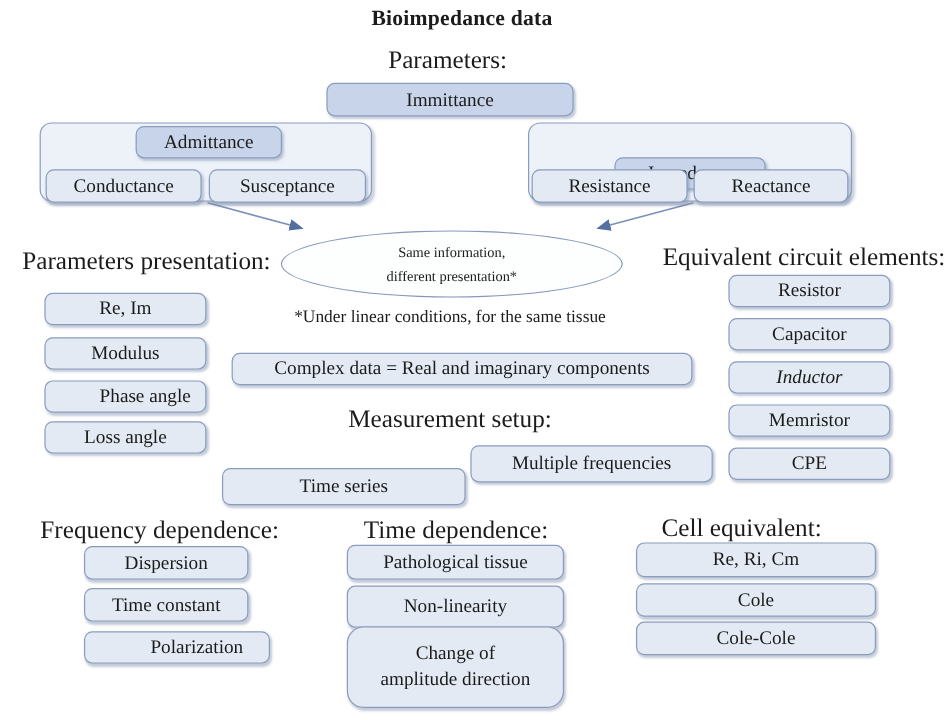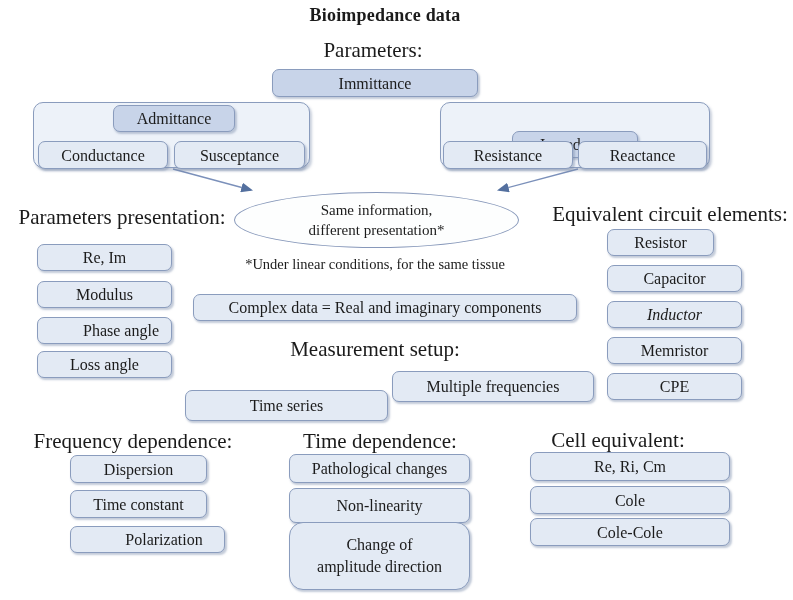--- a/index.html
+++ b/index.html
@@ -23,21 +23,21 @@
   .box--dark { background:#c8d4e9; }
   .box--group {
     background:#edf2f9; border-radius:10px;
     box-shadow:2px 2.5px 2.5px rgba(123,140,170,.4);
   }
   .box--tall { border-radius:14px; line-height:22px; padding:0 24px; }
   .ellipse {
     position:absolute; box-sizing:border-box;
     border:1.3px solid #8798ba; border-radius:50%; background:#fdfefe;
     display:flex; flex-direction:column; align-items:center; justify-content:center;
-    font-size:15px; line-height:20px; text-align:center;
+    font-size:12px; line-height:20px; text-align:center;
   }
   .footnote { position:absolute; text-align:center; font-size:14.5px; }
   svg.overlay { position:absolute; left:0; top:0; pointer-events:none; }
 </style>
 </head>
 <body>
 
 <div class="canvas">
 
   <svg class="overlay" width="793" height="600" viewBox="0 0 793 600">
@@ -71,38 +71,38 @@
   </div>
   <div class="footnote" style="left:175px;top:256px;width:400px;">*Under linear conditions, for the same tissue</div>
 
   <div class="heading" style="left:8px;top:205px;width:228px;">Parameters presentation:</div>
   <div class="box" style="left:37px;top:244px;width:135px;height:27px;">Re, Im</div>
   <div class="box" style="left:37px;top:281px;width:135px;height:27px;">Modulus</div>
   <div class="box" style="left:37px;top:317px;width:135px;height:27px;padding-left:33px;">Phase angle</div>
   <div class="box" style="left:37px;top:351px;width:135px;height:27px;">Loss angle</div>
 
   <div class="heading" style="left:550px;top:202px;width:240px;">Equivalent circuit elements:</div>
-  <div class="box" style="left:607px;top:229px;width:107px;height:27px;">Resistor</div>
+  <div class="box" style="left:607px;top:229px;width:135px;height:27px;">Resistor</div>
   <div class="box" style="left:607px;top:265px;width:135px;height:27px;">Capacitor</div>
   <div class="box" style="left:607px;top:301px;width:135px;height:27px;font-style:italic;">Inductor</div>
   <div class="box" style="left:607px;top:337px;width:135px;height:27px;">Memristor</div>
   <div class="box" style="left:607px;top:373px;width:135px;height:27px;">CPE</div>
 
   <div class="box" style="left:193px;top:294px;width:384px;height:27px;">Complex data = Real and imaginary components</div>
   <div class="heading" style="left:225px;top:337px;width:300px;">Measurement setup:</div>
   <div class="box" style="left:185px;top:390px;width:203px;height:31px;">Time series</div>
   <div class="box" style="left:392px;top:371px;width:202px;height:31px;">Multiple frequencies</div>
 
   <div class="heading" style="left:27px;top:429px;width:212px;">Frequency dependence:</div>
   <div class="box" style="left:70px;top:455px;width:137px;height:28px;">Dispersion</div>
   <div class="box" style="left:70px;top:490px;width:137px;height:28px;">Time constant</div>
   <div class="box" style="left:70px;top:526px;width:155px;height:27px;padding-left:33px;">Polarization</div>
 
   <div class="heading" style="left:300px;top:429px;width:160px;">Time dependence:</div>
-  <div class="box" style="left:289px;top:454px;width:181px;height:29px;">Pathological changes</div>
+  <div class="box" style="left:289px;top:454px;width:181px;height:29px;">Pathological tissue</div>
   <div class="box" style="left:289px;top:488px;width:181px;height:35px;">Non-linearity</div>
   <div class="box box--tall" style="left:289px;top:522px;width:181px;height:68px;">Change of amplitude direction</div>
 
   <div class="heading" style="left:548px;top:428px;width:140px;">Cell equivalent:</div>
   <div class="box" style="left:530px;top:486px;width:200px;height:28px;">Cole</div>
   <div class="box" style="left:530px;top:452px;width:200px;height:29px;">Re, Ri, Cm</div>
   <div class="box" style="left:530px;top:518px;width:200px;height:28px;">Cole-Cole</div>
 
 </div>
 

